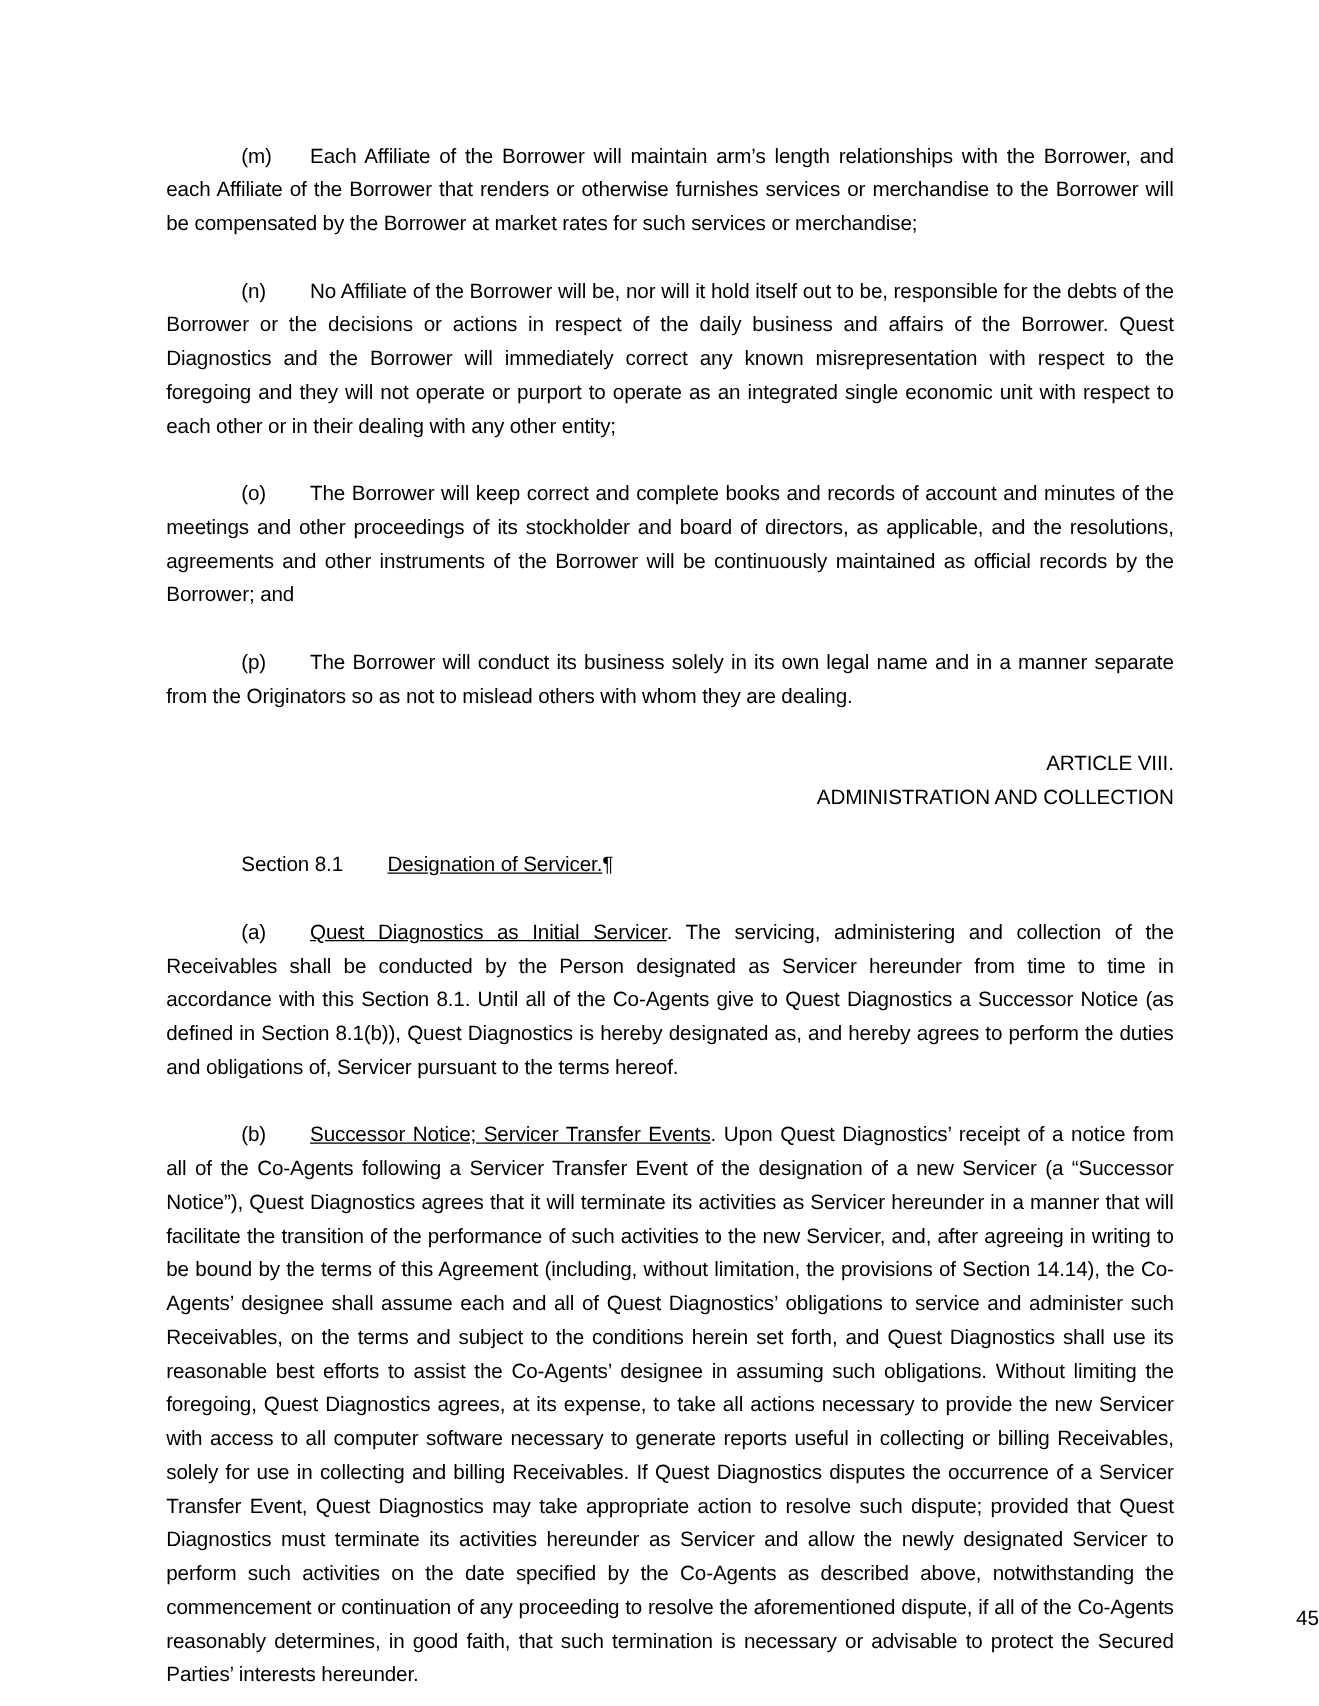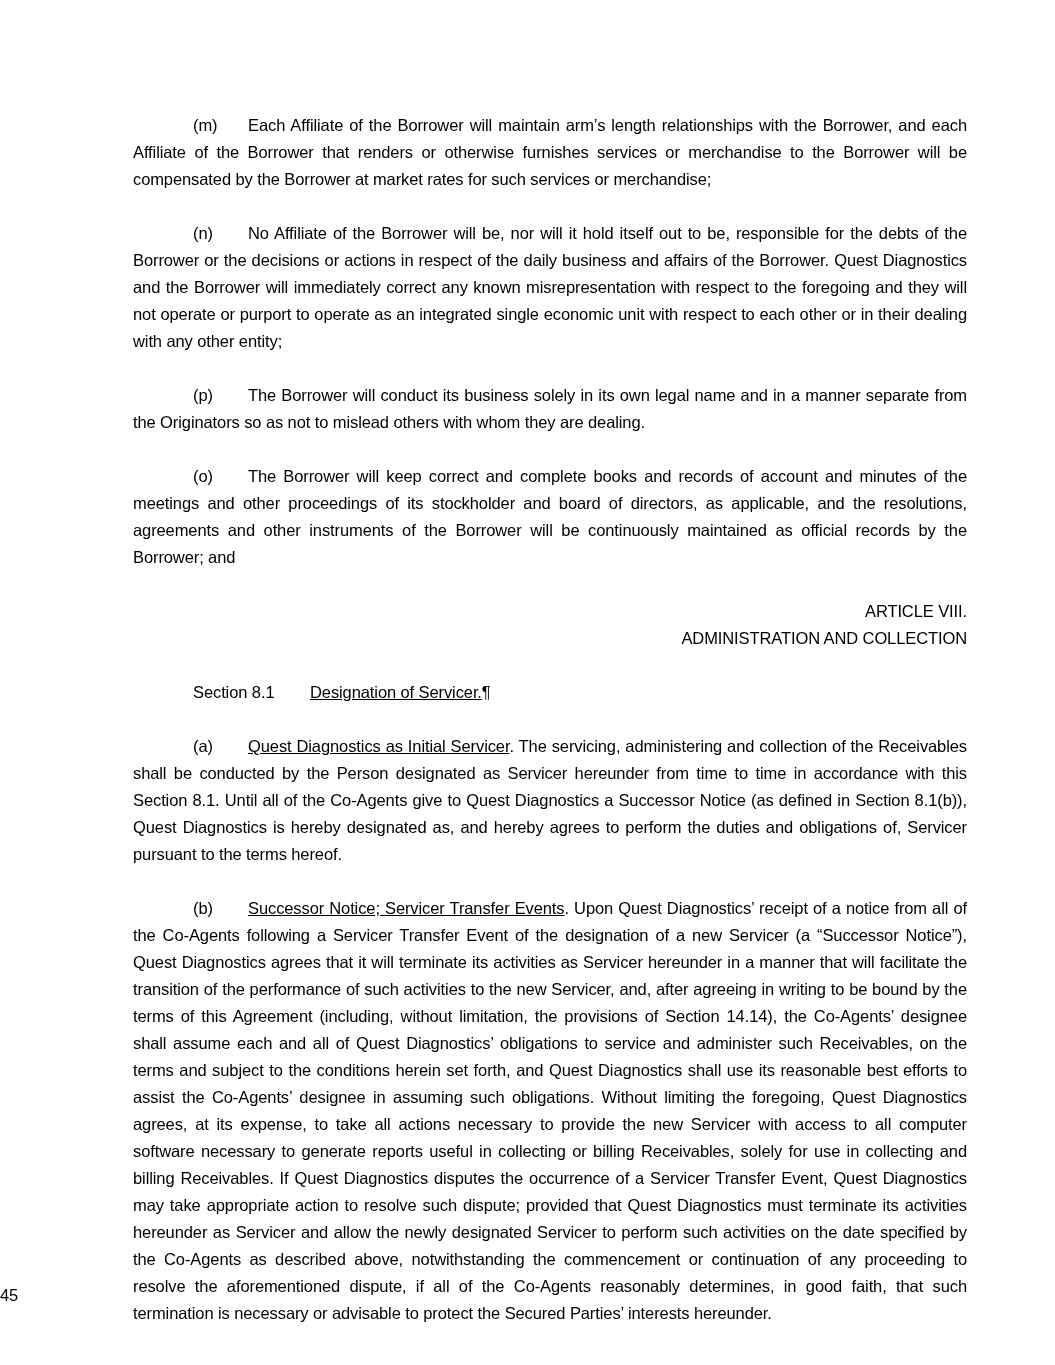--- a/index.html
+++ b/index.html
@@ -6,21 +6,21 @@
     margin: 0;
     padding: 0;
     background: #ffffff;
   }
   .page {
     position: relative;
     width: 1055px;
     height: 1365px;
     background: #ffffff;
     box-sizing: border-box;
-    padding: 112px 88px 0 133px;
+    padding: 112px 116px 0 133px;
     font-family: "Liberation Sans", sans-serif;
     font-size: 16.5px;
     line-height: 27px;
     letter-spacing: -0.1px;
     color: #000000;
   }
   .body-text {
     text-align: justify;
   }
   p.para {
@@ -47,37 +47,37 @@
     text-indent: 60px;
   }
   .u {
     text-decoration: underline;
   }
   .footer {
     position: absolute;
     left: 0;
     right: 0;
     bottom: 56px;
-    text-align: left;
+    text-align: right;
     text-indent: 0;
   }
 </style>
 </head>
 <body>
 
 <div class="page">
   <div class="body-text">
 
     <p class="para"><span class="marker">(m)</span><span>Each Affiliate of the Borrower will maintain arm’s length relationships with the Borrower, and each Affiliate of the Borrower that renders or otherwise furnishes services or merchandise to the Borrower will be compensated by the Borrower at market rates for such services or merchandise;</span></p>
 
     <p class="para"><span class="marker">(n)</span><span>No Affiliate of the Borrower will be, nor will it hold itself out to be, responsible for the debts of the Borrower or the decisions or actions in respect of the daily business and affairs of the Borrower.  Quest Diagnostics and the Borrower will immediately correct any known misrepresentation with respect to the foregoing and they will not operate or purport to operate as an integrated single economic unit with respect to each other or in their dealing with any other entity;</span></p>
 
+    <p class="para"><span class="marker">(o)</span><span>The Borrower will keep correct and complete books and records of account and minutes of the meetings and other proceedings of its stockholder and board of directors, as applicable, and the resolutions, agreements and other instruments of the Borrower will be continuously maintained as official records by the Borrower; and</span></p>
+
     <p class="para"><span class="marker">(p)</span><span>The Borrower will conduct its business solely in its own legal name and in a manner separate from the Originators so as not to mislead others with whom they are dealing.</span></p>
-
-    <p class="para"><span class="marker">(o)</span><span>The Borrower will keep correct and complete books and records of account and minutes of the meetings and other proceedings of its stockholder and board of directors, as applicable, and the resolutions, agreements and other instruments of the Borrower will be continuously maintained as official records by the Borrower; and</span></p>
 
     <p class="article-heading"><span>ARTICLE VIII.</span><br><span>ADMINISTRATION AND COLLECTION</span></p>
 
     <p class="section-line"><span class="section-label">Section 8.1</span><span class="u">Designation of Servicer.</span><span>¶</span></p>
 
     <p class="para"><span class="marker">(a)</span><span class="u">Quest Diagnostics as Initial Servicer</span><span>.  The servicing, administering and collection of the Receivables shall be conducted by the Person designated as Servicer hereunder from time to time in accordance with this Section 8.1.  Until all of the Co-Agents give to Quest Diagnostics a Successor Notice (as defined in Section 8.1(b)), Quest Diagnostics is hereby designated as, and hereby agrees to perform the duties and obligations of, Servicer pursuant to the terms hereof.</span></p>
 
     <p class="para"><span class="marker">(b)</span><span class="u">Successor Notice; Servicer Transfer Events</span><span>.  Upon Quest Diagnostics’ receipt of a notice from all of the Co-Agents following a Servicer Transfer Event of the designation of a new Servicer (a “Successor Notice”), Quest Diagnostics agrees that it will terminate its activities as Servicer hereunder in a manner that will facilitate the transition of the performance of such activities to the new Servicer, and, after agreeing in writing to be bound by the terms of this Agreement (including, without limitation, the provisions of Section 14.14), the Co-Agents’ designee shall assume each and all of Quest Diagnostics’ obligations to service and administer such Receivables, on the terms and subject to the conditions herein set forth, and Quest Diagnostics shall use its reasonable best efforts to assist the Co-Agents’ designee in assuming such obligations.  Without limiting the foregoing, Quest Diagnostics agrees, at its expense, to take all actions necessary to provide the new Servicer with access to all computer software necessary to generate reports useful in collecting or billing Receivables, solely for use in collecting and billing Receivables.  If Quest Diagnostics disputes the occurrence of a Servicer Transfer Event, Quest Diagnostics may take appropriate action to resolve such dispute; provided that Quest Diagnostics must terminate its activities hereunder as Servicer and allow the newly designated Servicer to perform such activities on the date specified by the Co-Agents as described above, notwithstanding the commencement or continuation of any proceeding to resolve the aforementioned dispute, if all of the Co-Agents reasonably determines, in good faith, that such termination is necessary or advisable to protect the Secured Parties’ interests hereunder.</span></p>
 
   </div>

